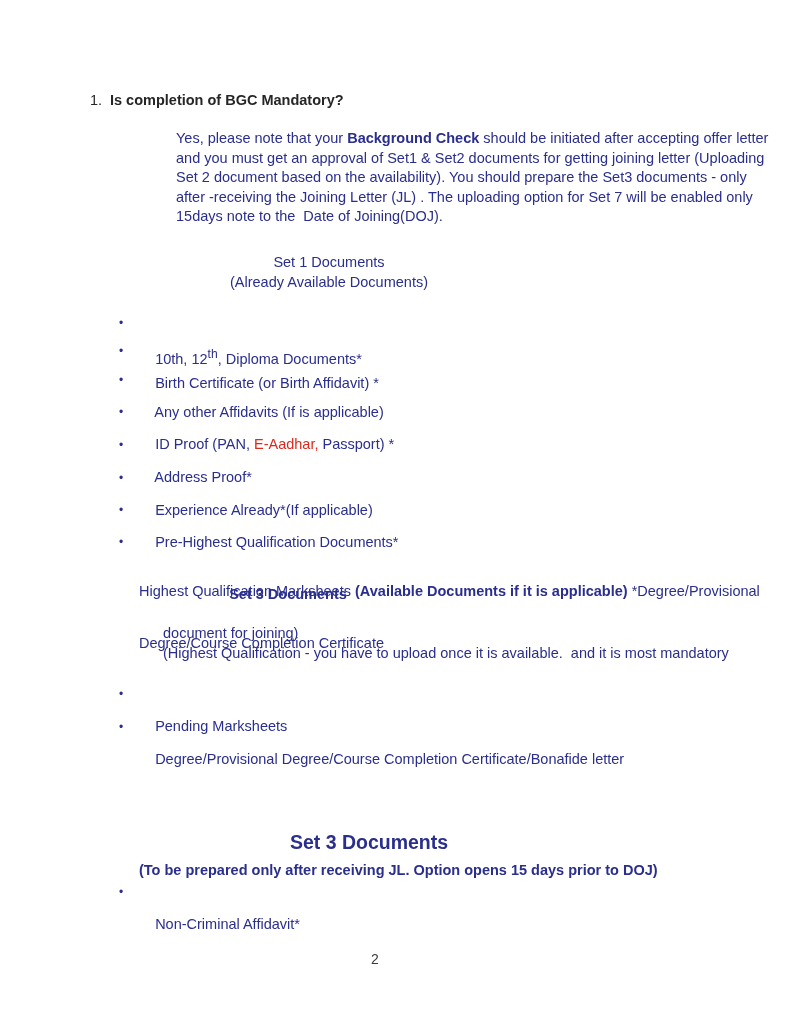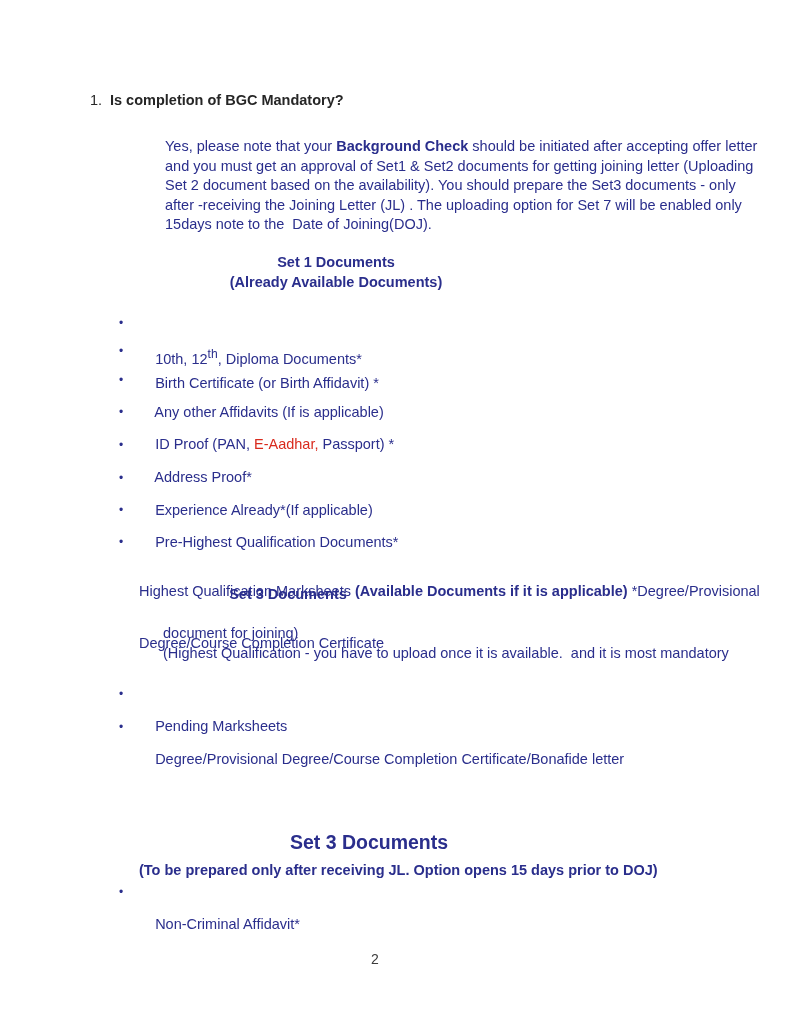--- a/index.html
+++ b/index.html
@@ -17,24 +17,24 @@
   .line { white-space: pre; line-height: 19.5px; }
   .b { font-weight: bold; }
   .red { color: var(--red); }
 
   
   .q-row { top: 92px; left: 90px; display: flex; color: var(--ink); }
   .q-num { width: 20px; font-weight: normal; }
   .q-title { font-weight: bold; }
 
   
-  .intro { top: 129px; left: 165px; width: 560px; margin-top: 8px; }
+  .intro { top: 129px; left: 176px; width: 560px; }
 
   
-  .set1-head { top: 253px; left: 121px; width: 430px; text-align: center; font-weight: bold; }
+  .set1-head { top: 253px; left: 114px; width: 430px; text-align: center; font-weight: normal; }
   .set2-head { top: 585px; left: 80px; width: 416px; text-align: center; font-weight: bold; }
   .set2-note { top: 624px; left: 163px; width: 540px; }
   .set3-title { top: 831px; left: 119px; width: 500px; text-align: center; font-weight: bold; font-size: 19.5px; line-height: 23px; white-space: pre; }
   .set3-sub { top: 862px; left: 139px; font-weight: bold; white-space: pre; }
 
   
   .bullet { position: absolute; left: 119px; padding-left: 20px; white-space: pre; }
   .dot { position: absolute; left: 0; top: 1px; font-size: 12px; }
 
   .pageno { top: 951px; left: 0; width: 750px; text-align: center; font-size: 14px; color: var(--gray); }

